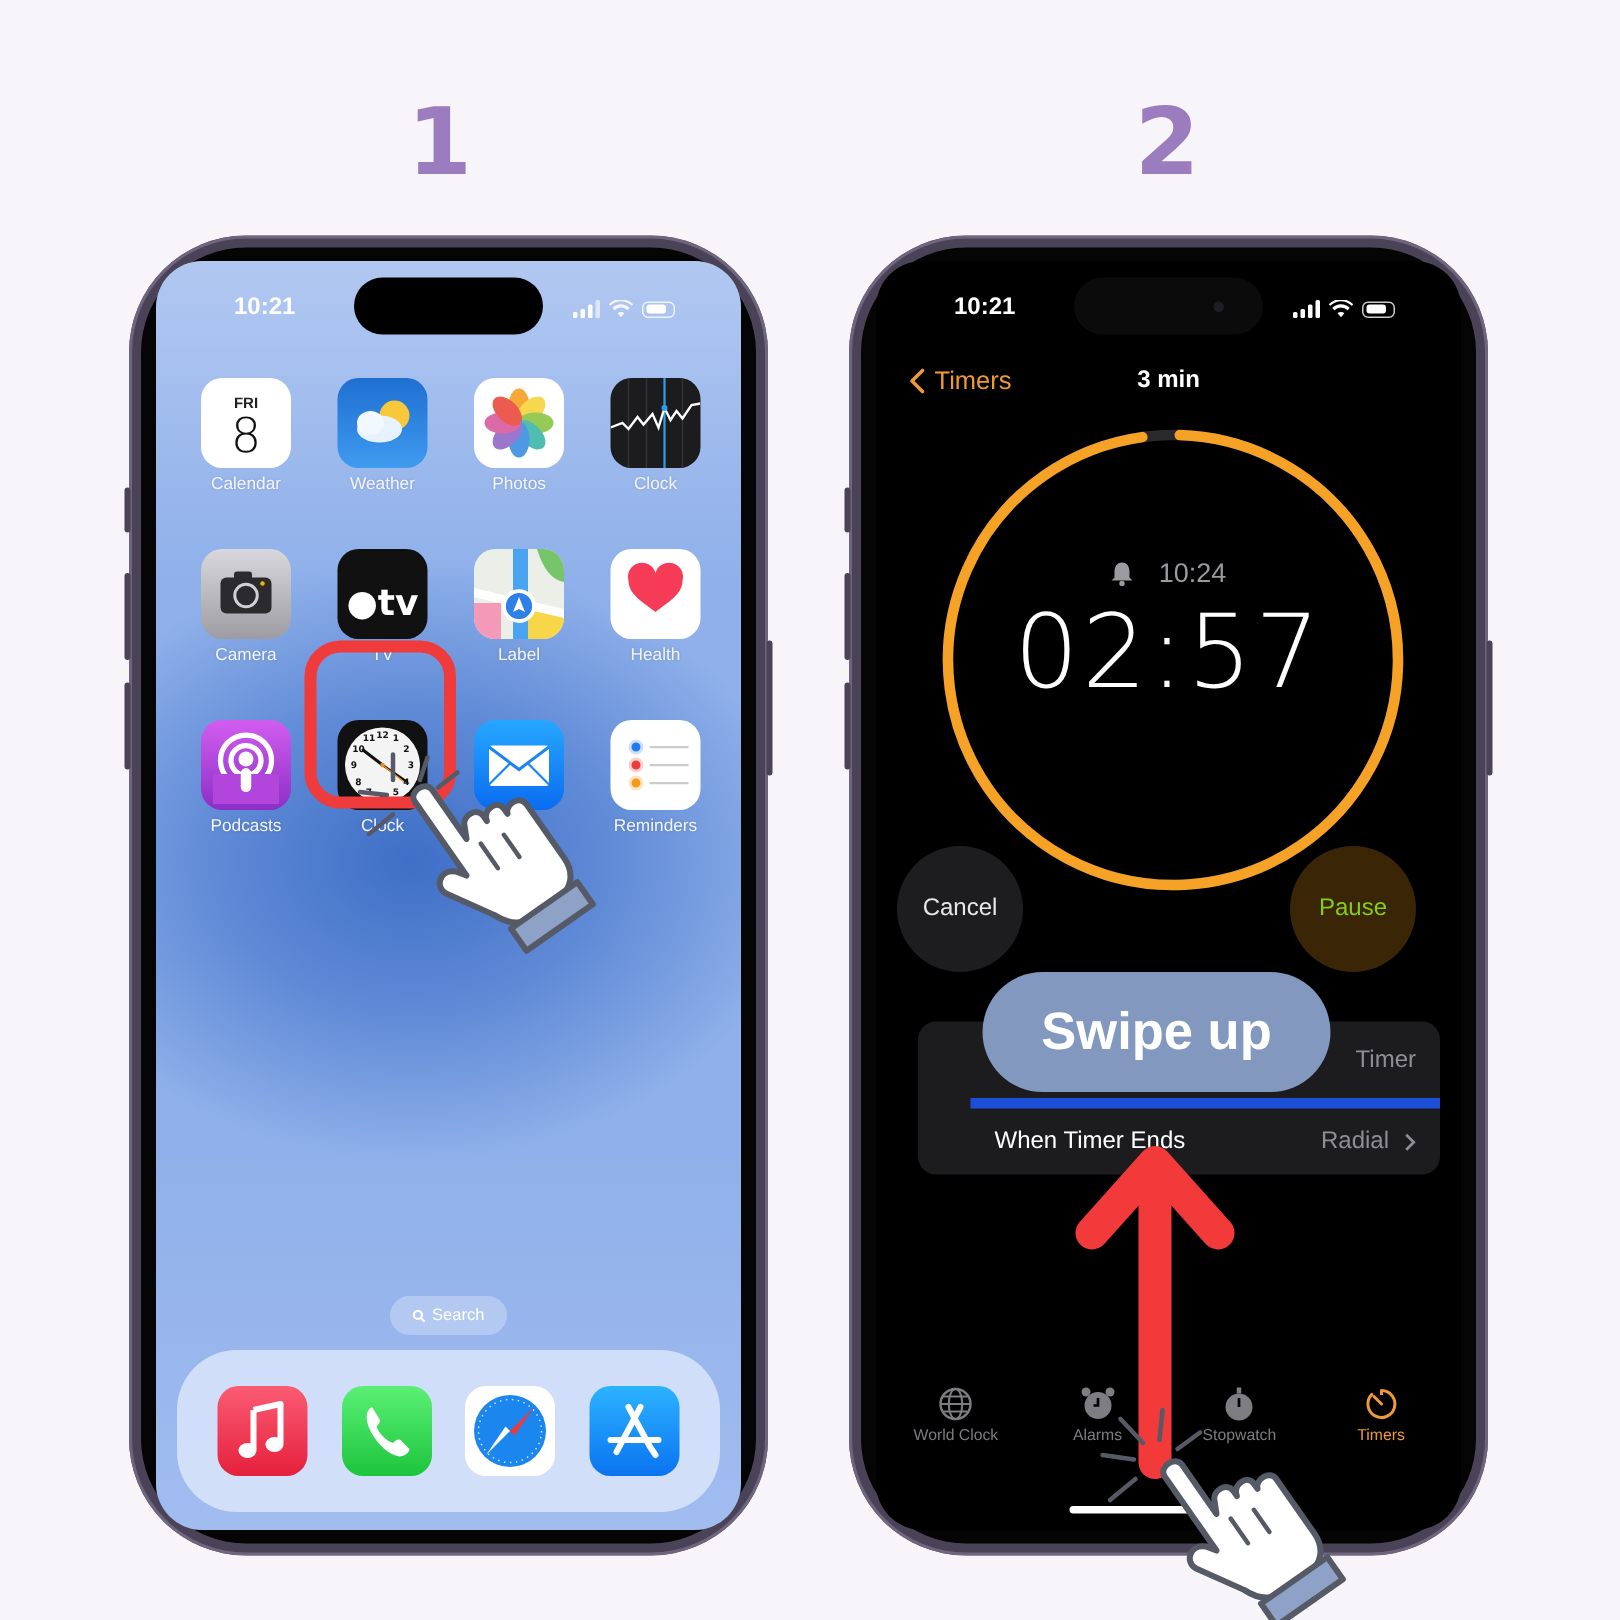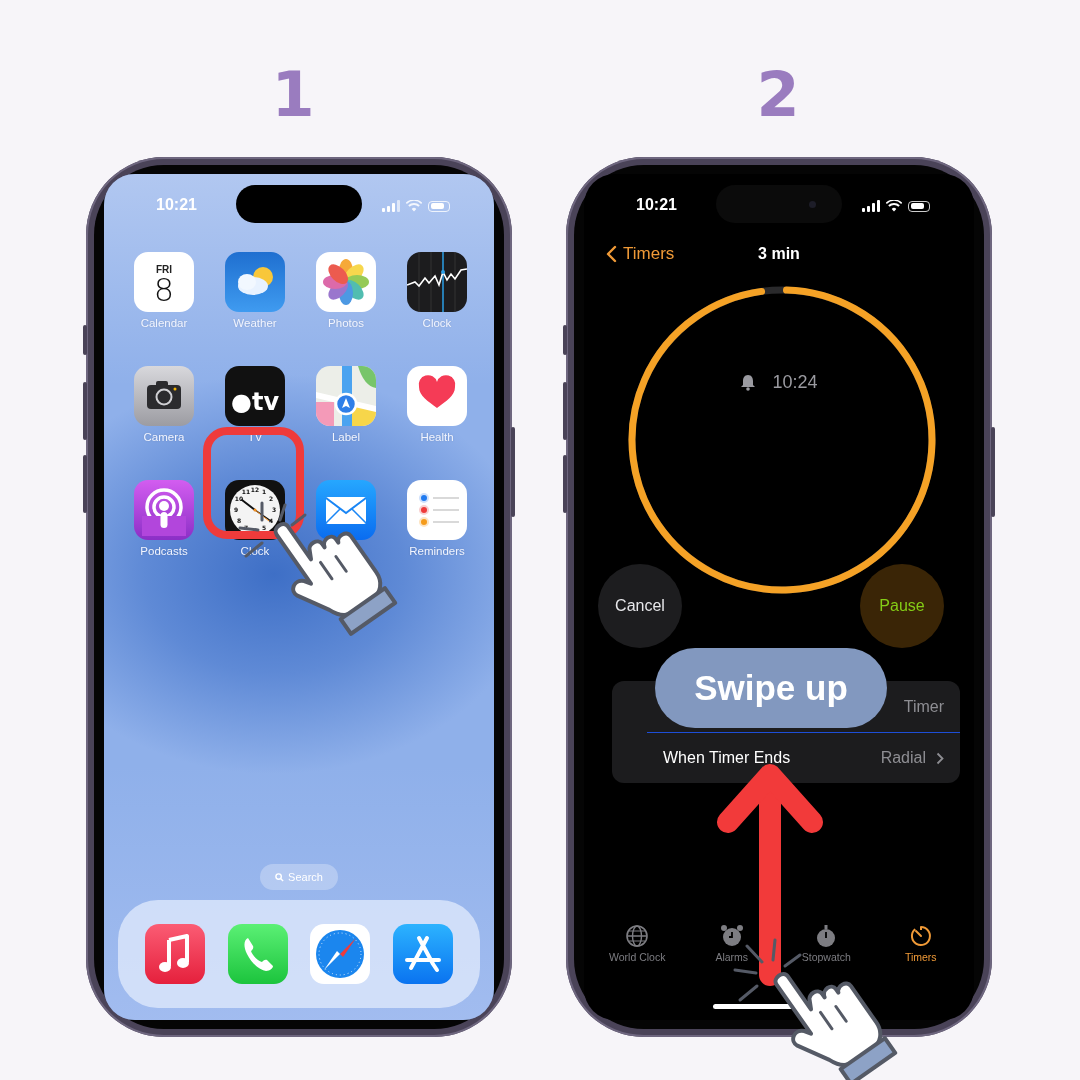--- a/index.html
+++ b/index.html
@@ -31,21 +31,21 @@
   .nav .back{position:absolute;left:22px;top:0;color:#f09a37;font-size:17px;display:flex;align-items:center;gap:6px;}
   .nav .title{position:absolute;left:0;right:0;text-align:center;top:1px;color:#fff;font-size:16px;font-weight:bold;}
   .ring{position:absolute;left:42px;top:110px;width:312px;height:312px;}
   .alarm{position:absolute;left:0;right:0;top:198px;text-align:center;color:#9a9aa0;font-size:18px;display:flex;justify-content:center;align-items:center;gap:16px;}
   .count{position:absolute;left:0;right:0;top:222px;text-align:center;color:#fff;font-size:68px;font-weight:300;font-family:"DejaVu Sans",sans-serif;letter-spacing:2px;}
   .circbtn{position:absolute;top:390px;width:84px;height:84px;border-radius:50%;display:flex;align-items:center;justify-content:center;font-size:16px;}
   .cancel{left:14px;background:#1d1d1f;color:#e7e7ea;}
   .pause{right:30px;background:#3a2506;color:#84cc16;}
   .settings{position:absolute;left:28px;right:14px;top:507px;height:102px;border-radius:12px;background:#1c1c1e;padding-left:35px;}
   .srow{height:51px;display:flex;align-items:center;justify-content:space-between;padding:0 16px;color:#fff;font-size:16px;box-sizing:border-box;}
-  .srow + .srow{border-top:1px solid #1d4ed8;}
+  .srow + .srow{border-top:7px solid #1d4ed8;}
   .srow .val{color:#8e8e93;display:flex;gap:10px;align-items:center;}
   .tabbar{position:absolute;left:0;right:0;bottom:46px;height:50px;display:flex;justify-content:space-around;padding:0 6px;}
   .tab{display:flex;flex-direction:column;align-items:center;width:80px;font-size:10.5px;color:#7d7d82;gap:3px;}
   .tab.active{color:#f09a37;}
   .home-ind{position:absolute;left:50%;bottom:11px;width:132px;height:5px;margin-left:-66px;border-radius:3px;background:#fff;}
   .swipe-pill{position:absolute;left:655px;top:648px;width:232px;height:80px;border-radius:46px;background:#8298bf;color:#fff;font-size:35px;font-weight:bold;display:flex;align-items:center;justify-content:center;z-index:5;}
   .overlay-svg{position:absolute;left:0;top:0;z-index:6;pointer-events:none;}
 </style>
 </head>
 <body>
@@ -320,20 +320,21 @@
       <path id="ring-arc" fill="none" stroke="#f5a226" stroke-width="7" stroke-linecap="round" d="M 160.49932503037437 6.0674949376518725 A 150 150 0 1 1 135.5418401379676 7.401669945252991"></path>
     </svg>
 
     <div class="alarm">
       <svg width="16" height="17" viewBox="0 0 16 17">
           <path d="M8 1 C4.5 1 3 4 3 7 L3 11 L1 13 L15 13 L13 11 L13 7 C13 4 11.5 1 8 1z" fill="#9a9aa0"></path>
           <circle cx="8" cy="15" r="1.8" fill="#9a9aa0"></circle>
         </svg>
       <span>10:24</span>
     </div>
+    <div class="count">02:57</div>
 
     <div class="circbtn cancel">Cancel</div>
     <div class="circbtn pause">Pause</div>
 
     <div class="settings">
       <div class="srow">
         <span>Label</span>
         <span class="val">
             <span>Timer</span>
           </span>

